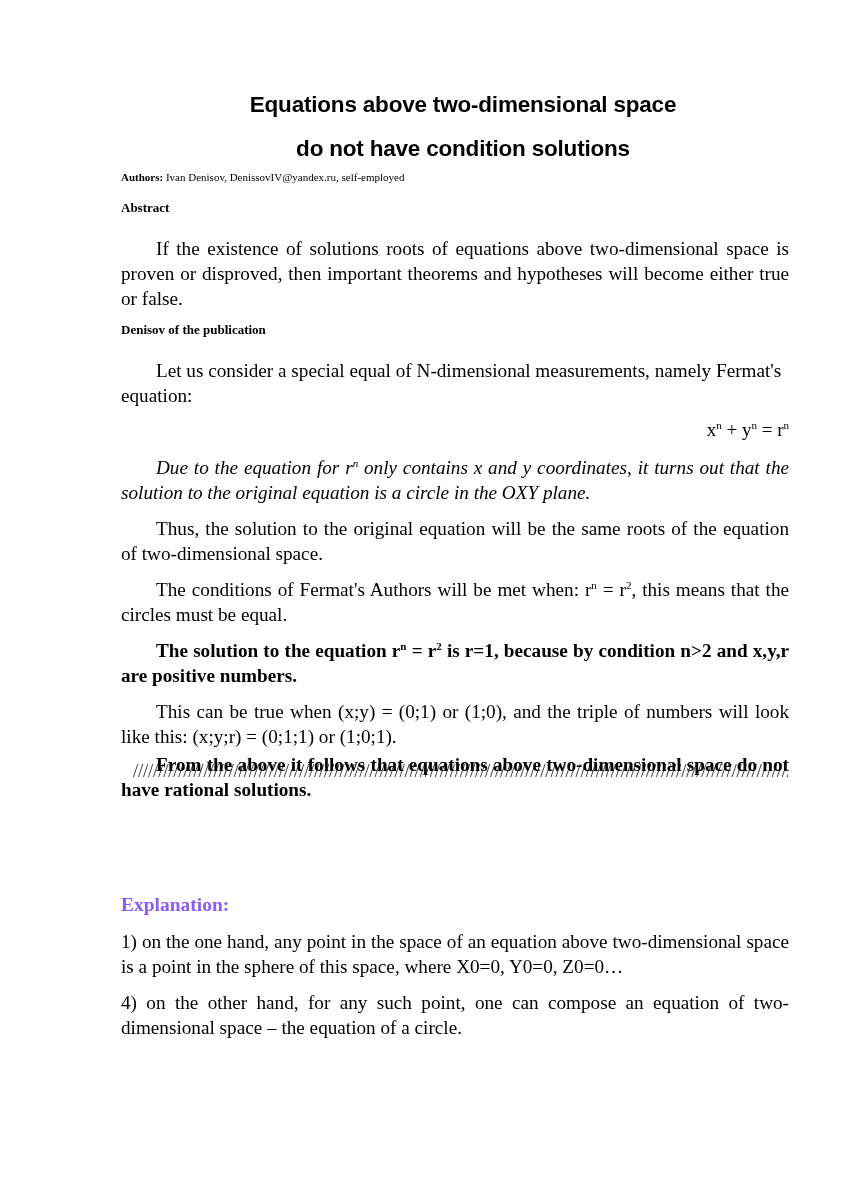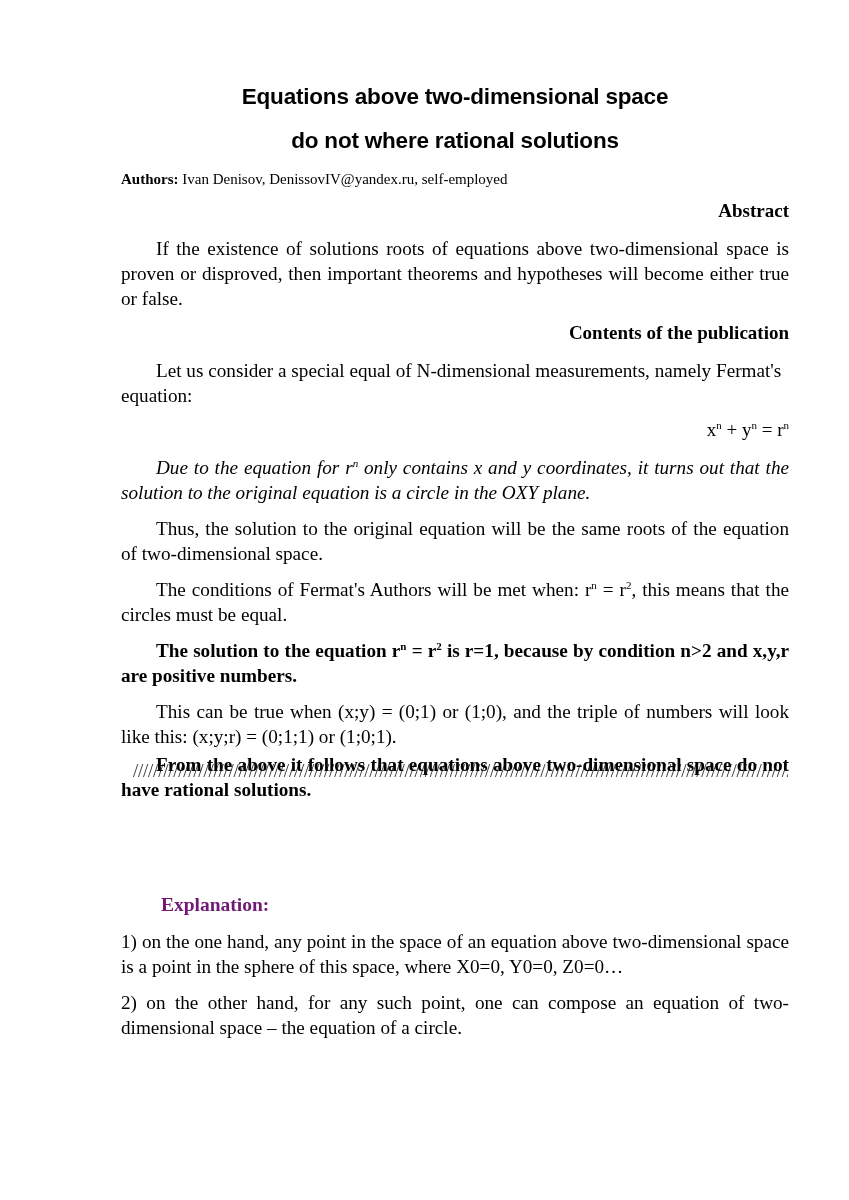--- a/index.html
+++ b/index.html
@@ -19,40 +19,40 @@
     position: absolute;
     left: 121px;
     top: 0;
     width: 668px;
   }
   .title {
     font-family: "Liberation Sans", "DejaVu Sans", sans-serif;
     font-weight: bold;
     font-size: 22.5px;
     text-align: center;
-    margin: 0;
+    margin: 8px;
     letter-spacing: -0.2px;
   }
   .title.l1 { position: absolute; top: 84px; left: 0; width: 668px; }
   .title.l2 { position: absolute; top: 128px; left: 0; width: 668px; }
   .authors {
     position: absolute;
     top: 171px;
     left: 0;
-    font-size: 15px;
+    font-size: 11px;
     white-space: nowrap;
   }
   .authors b { font-weight: bold; }
   .heading {
     position: absolute;
     left: 0;
     width: 668px;
-    text-align: right;
+    text-align: left;
     font-weight: bold;
-    font-size: 19px;
+    font-size: 13px;
   }
   .para {
     position: absolute;
     left: 0;
     width: 668px;
     font-size: 19.2px;
     line-height: 25px;
     text-align: justify;
     text-indent: 35px;
     margin: 0;
@@ -87,48 +87,48 @@
     font-weight: bold;
     font-size: 19.5px;
   }
 </style>
 </head>
 <body>
 
 <div class="page">
 
   <div class="title l1">Equations above two-dimensional space</div>
-  <div class="title l2">do not where rational solutions</div>
+  <div class="title l2">do not have condition solutions</div>
 
   <div class="authors">
     <b>Authors:</b><span> Ivan Denisov, DenissovIV@yandex.ru, self-employed</span>
   </div>
 
   <div class="heading" style="top:200px;">Abstract</div>
   <p class="para" style="top:236px;">If the existence of solutions roots of equations above two-dimensional space is proven or disproved, then important theorems and hypotheses will become either true or false.</p>
 
-  <div class="heading" style="top:322px;">Contents of the publication</div>
+  <div class="heading" style="top:322px;">Denisov of the publication</div>
   <p class="para left" style="top:358px;">Let us consider a special equal of N-dimensional measurements, namely Fermat's equation:</p>
 
   <div class="formula" style="top:419px;">
     <span>x</span><sup>n</sup><span> + </span><span>y</span><sup>n</sup><span> = </span><span>r</span><sup>n</sup>
   </div>
 
   <p class="para" style="top:455px;font-style:italic;"><span>Due to the equation for r</span><sup>n</sup><span> only contains x and y coordinates, it turns out that the solution to the original equation is a circle in the OXY plane.</span></p>
 
   <p class="para" style="top:516px;">Thus, the solution to the original equation will be the same roots of the equation of two-dimensional space.</p>
 
   <p class="para" style="top:577px;"><span>The conditions of Fermat's Authors will be met when: r</span><sup>n</sup><span> = r</span><sup>2</sup><span>, this means that the circles must be equal.</span></p>
 
   <p class="para bold" style="top:638px;"><span>The solution to the equation r</span><sup>n</sup><span> = r</span><sup>2</sup><span> is r=1, because by condition n&gt;2 and x,y,r are positive numbers.</span></p>
 
   <p class="para" style="top:699px;">This can be true when (x;y) = (0;1) or (1;0), and the triple of numbers will look like this: (x;y;r) = (0;1;1) or (1;0;1).</p>
 
   <div class="slashes">///////////////////////////////////////////////////////////////////////////////////////////////////////////////////////////////////////</div>
 
   <p class="para bold" style="top:752px;">From the above it follows that equations above two-dimensional space do not have rational solutions.</p>
 
-  <div class="explanation" style="color:#701a75;margin-left:40px;">Explanation:</div>
+  <div class="explanation" style="color:#8b5cf6;">Explanation:</div>
 
   <p class="para noindent" style="top:929px;font-family:Liberation Serif, serif;">1) on the one hand, any point in the space of an equation above two-dimensional space is a point in the sphere of this space, where X0=0, Y0=0, Z0=0…</p>
-  <p class="para noindent" style="top:990px;">2) on the other hand, for any such point, one can compose an equation of two-dimensional space – the equation of a circle.</p>
+  <p class="para noindent" style="top:990px;">4) on the other hand, for any such point, one can compose an equation of two-dimensional space – the equation of a circle.</p>
 
 </div>
 
 </body></html>

